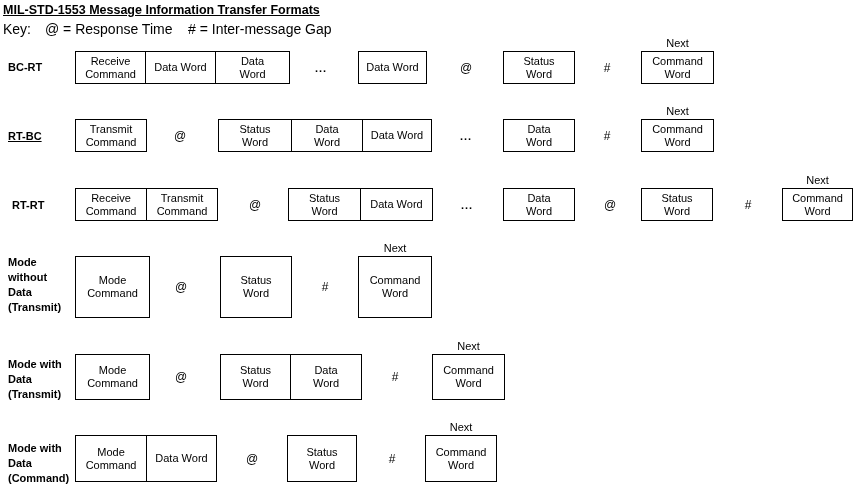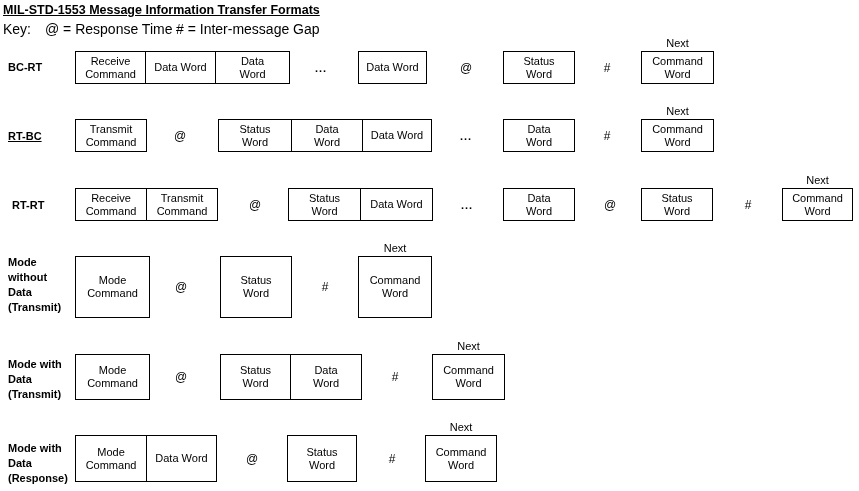--- a/index.html
+++ b/index.html
@@ -79,21 +79,21 @@
     white-space: nowrap;
   }
 </style>
 </head>
 <body>
 
 <div class="canvas">
   <div class="title">MIL-STD-1553 Message Information Transfer Formats</div>
   <div class="key-part" style="left:3px">Key:</div>
   <div class="key-part" style="left:45px">@ = Response Time</div>
-  <div class="key-part" style="left:176px"># = Inter-message Gap</div>
+  <div class="key-part" style="left:188px"># = Inter-message Gap</div>
   <div id="rows">
       <div class="row">
         <div class="row-label" style="left: 8px; top: 60px;">
           <div>BC-RT</div>
         </div>
         <div class="word-box" style="left: 75px; top: 51px; width: 71px; height: 33px;">
           <div>Receive</div>
           <div>Command</div>
         </div>
         <div class="word-box" style="left: 145px; top: 51px; width: 71px; height: 33px;">
@@ -234,21 +234,21 @@
         <div class="word-box" style="left: 432px; top: 354px; width: 73px; height: 46px;">
           <div>Command</div>
           <div>Word</div>
         </div>
         <div class="next-label" style="left: 468.5px; top: 340px;">Next</div>
       </div>
       <div class="row">
         <div class="row-label" style="left: 8px; top: 441px;">
           <div>Mode with</div>
           <div>Data</div>
-          <div>(Response)</div>
+          <div>(Command)</div>
         </div>
         <div class="word-box" style="left: 75px; top: 435px; width: 72px; height: 47px;">
           <div>Mode</div>
           <div>Command</div>
         </div>
         <div class="word-box" style="left: 146px; top: 435px; width: 71px; height: 47px;">
           <div>Data Word</div>
         </div>
         <div class="symbol" style="left: 252px; top: 458.5px;">@</div>
         <div class="word-box" style="left: 287px; top: 435px; width: 70px; height: 47px;">

